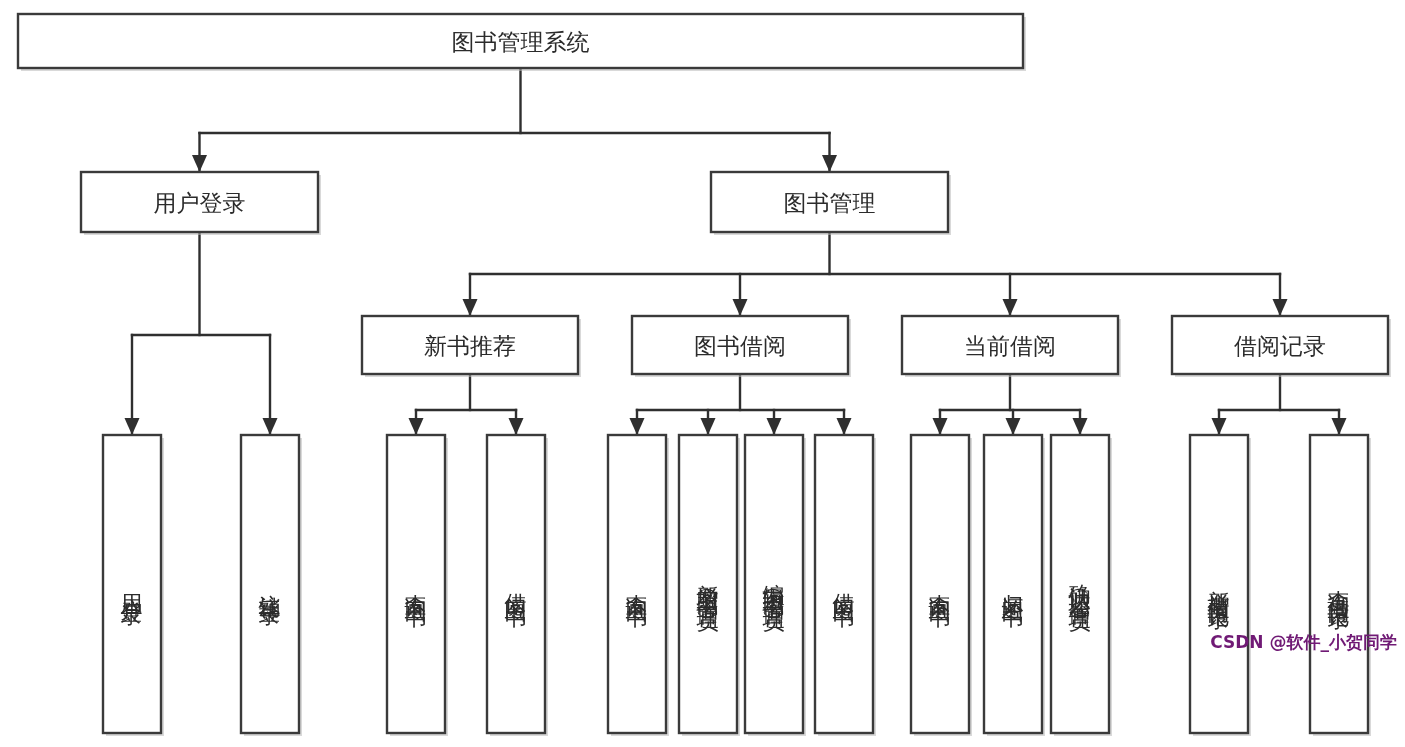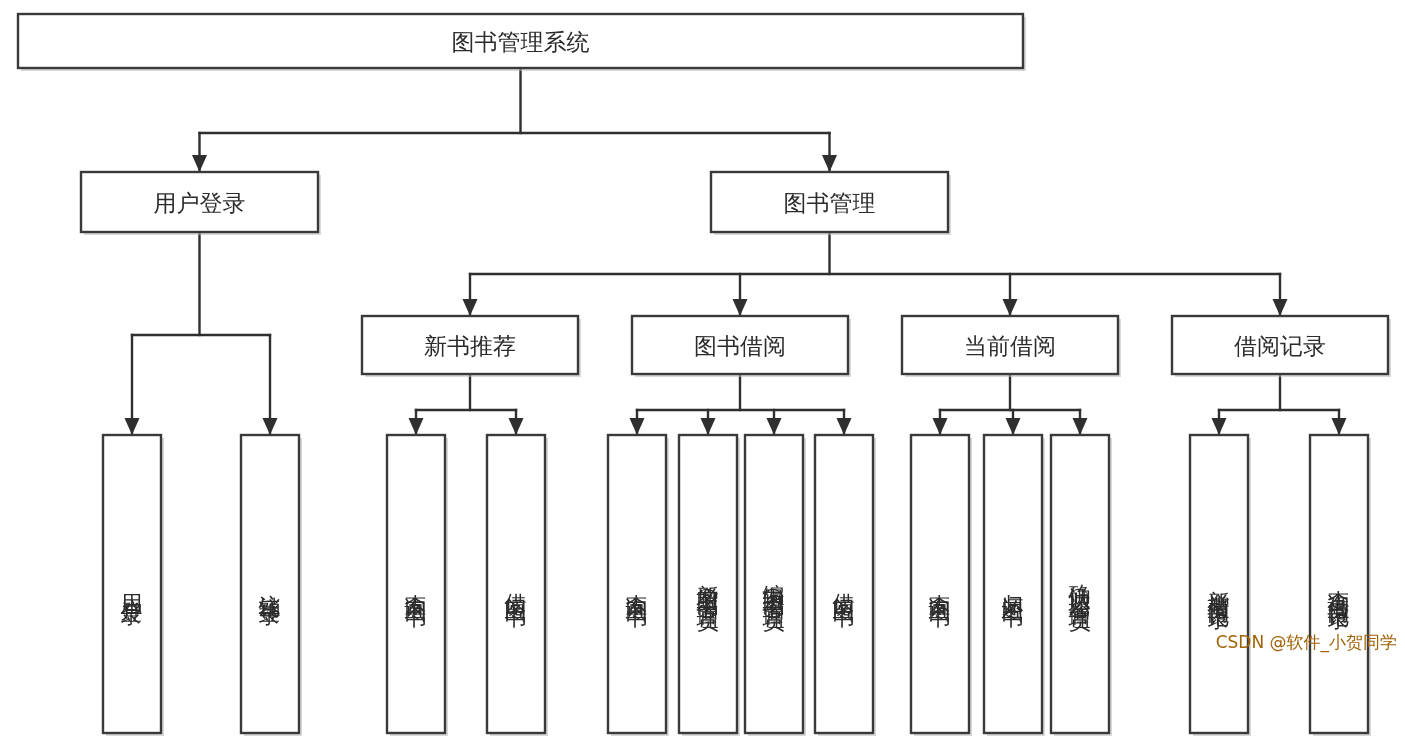--- a/index.html
+++ b/index.html
@@ -60,24 +60,25 @@
     writing-mode: vertical-rl;
     text-orientation: upright;
     glyph-orientation-vertical: 0;
     letter-spacing: 4px;
   }
   .watermark {
     position: absolute;
     right: 8px;
     bottom: 6px;
     font-size: 17px;
-    color: #a16207;
+    color: #701a75;
     font-family: "DejaVu Sans", "Liberation Sans", sans-serif;
     white-space: nowrap;
     user-select: none;
+    font-weight: bold;
   }
 </style>
 </head>
 <body>
 
 <div id="diagram-root">
   <svg class="diagram-canvas" viewBox="0 0 1405 747" xmlns="http://www.w3.org/2000/svg">
     <g id="layer-connectors">
         <g>
           <path d="M 520.5 68 L 520.5 133" class="connector"></path>

